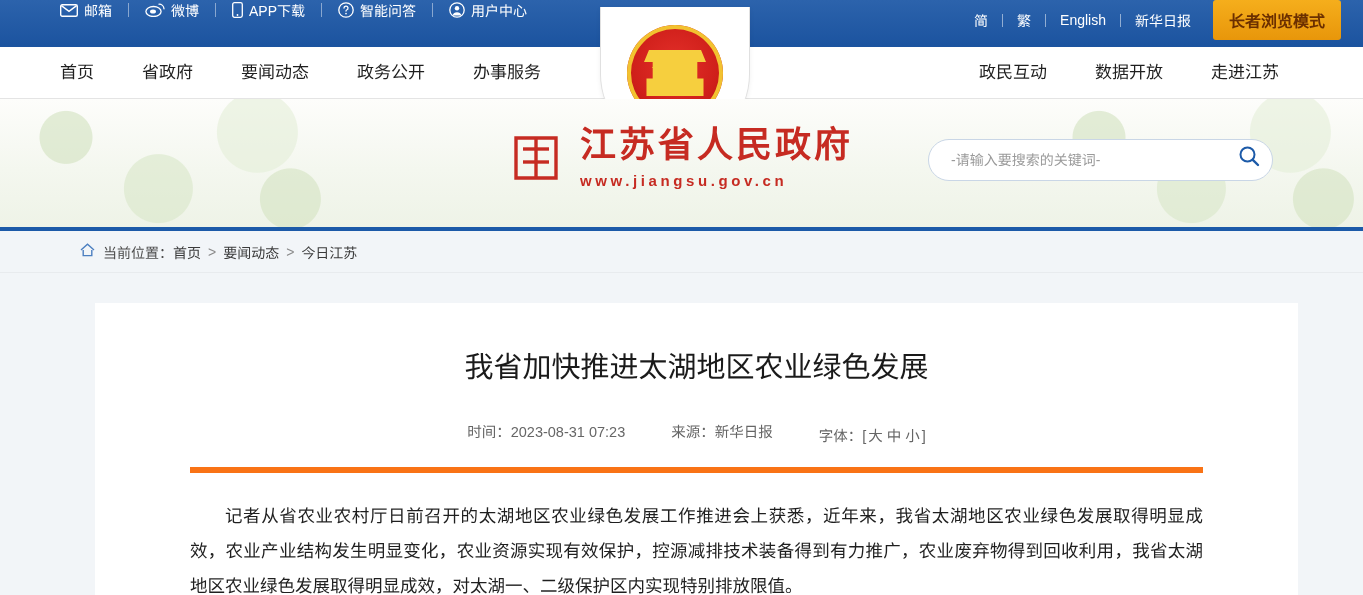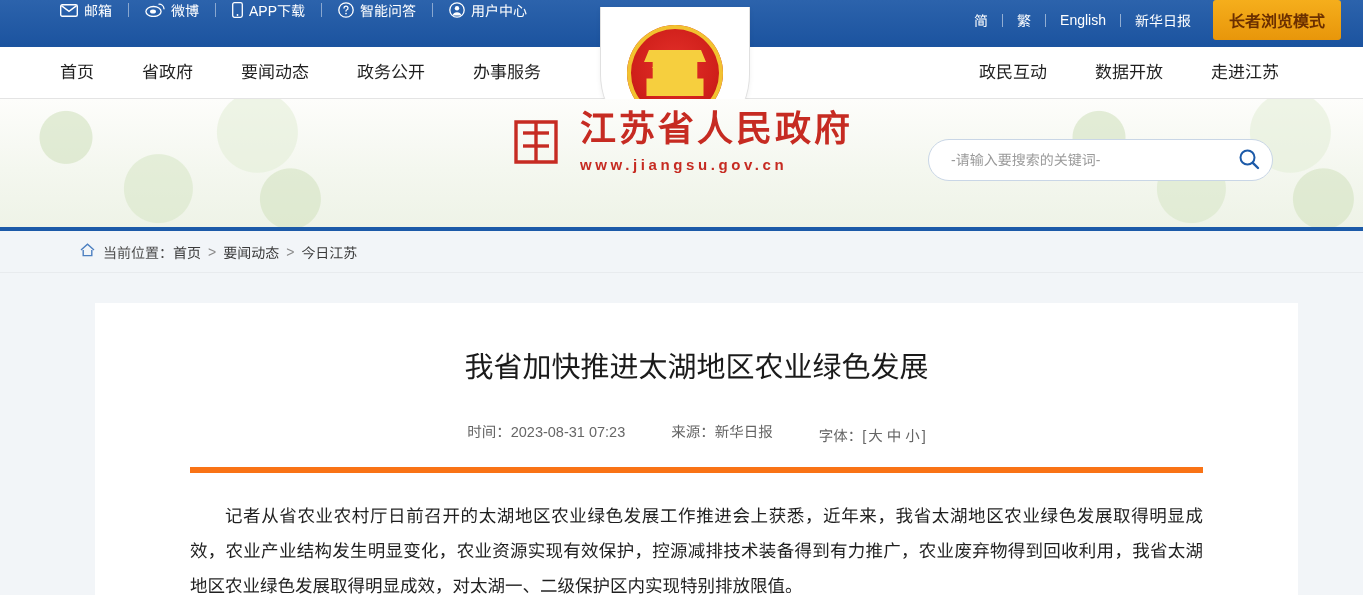--- a/index.html
+++ b/index.html
@@ -130,21 +130,21 @@
     background:
       radial-gradient(circle at 20% 30%, #cfe0bb 0 26px, transparent 27px),
       radial-gradient(circle at 48% 70%, #d7e6c6 0 34px, transparent 35px),
       radial-gradient(circle at 78% 26%, #e3eed6 0 40px, transparent 41px),
       radial-gradient(circle at 88% 78%, #d2e2be 0 30px, transparent 31px);
   }
   .banner-deco.left { left: 0; }
   .banner-deco.right { right: 0; }
   .banner-center {
     position: absolute;
-    left: 0; right: 0; top: 12px;
+    left: 0; right: 0; top: 28px;
     display: flex;
     justify-content: center;
     align-items: center;
   }
   .logo-mark {
     width: 52px; height: 52px;
     margin-right: 18px;
     position: relative;
   }
   .logo-mark svg { display: block; }
@@ -166,21 +166,20 @@
   .search-box {
     position: absolute;
     right: 90px;
     top: 40px;
     width: 345px;
     height: 42px;
     background: #ffffff;
     border: 1px solid #c9d6e6;
     border-radius: 21px;
     display: flex;
-    align-items: center;
     padding: 0 6px 0 20px;
   }
   .search-input {
     flex: 1;
     border: none;
     outline: none;
     font-size: 14px;
     color: #8d8d8d;
     background: transparent;
     font-family: "Liberation Sans", sans-serif;

